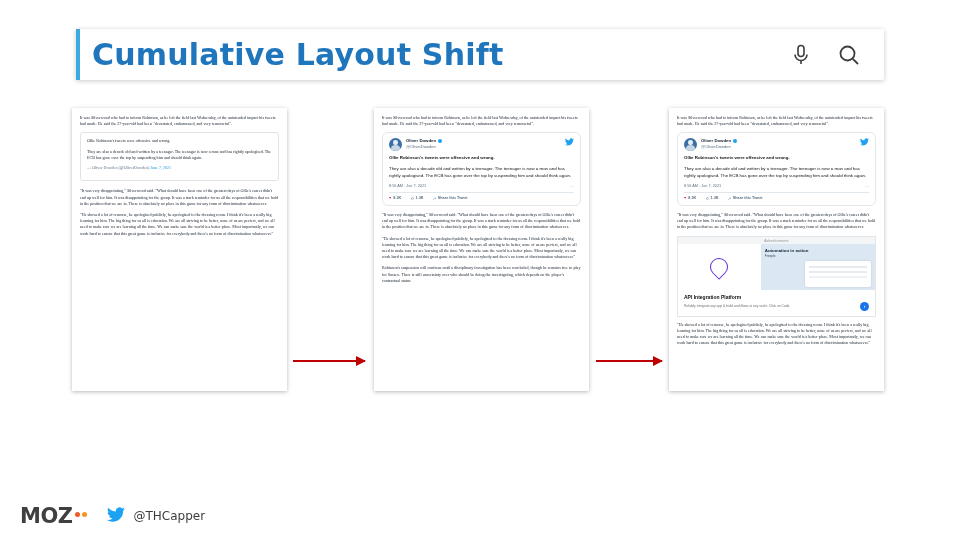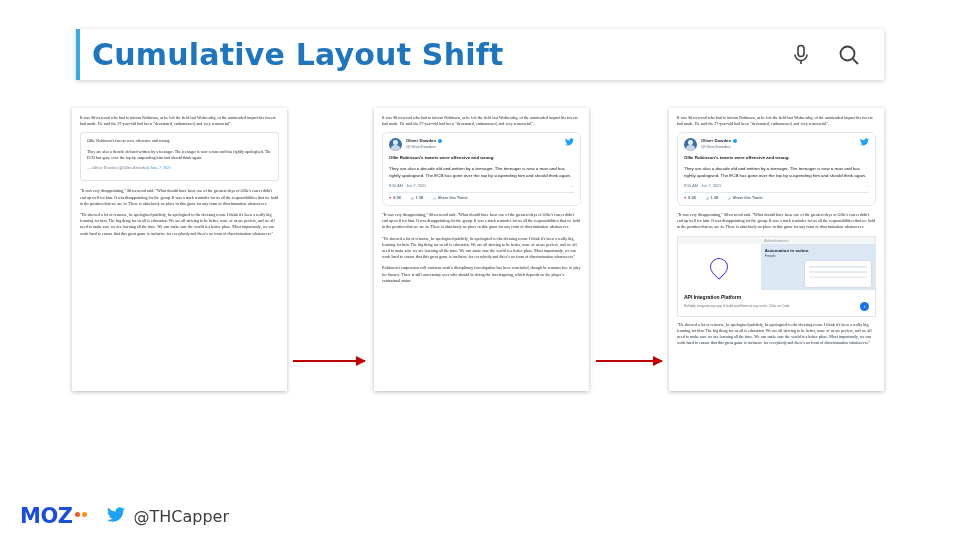--- a/index.html
+++ b/index.html
@@ -318,42 +318,42 @@
     left: 20px;
     bottom: 12px;
     display: flex;
     align-items: center;
     gap: 20px;
   }
   .moz-logo {
     font-family: "DejaVu Sans", sans-serif;
     font-size: 21px;
     font-weight: bold;
-    color: #1d4ed8;
+    color: #404040;
     letter-spacing: -0.5px;
     display: flex;
     align-items: center;
   }
   .moz-dots {
     display: inline-flex;
     gap: 2px;
     margin-left: 3px;
     align-items: flex-end;
     padding-bottom: 3px;
   }
   .moz-dots i {
     width: 5px; height: 5px; border-radius: 50%; display: block;
   }
   .d1 { background: #f05a28; }
   .d2 { background: #f7941e; }
   .handle {
     display: flex;
     align-items: center;
     gap: 8px;
-    font-size: 16px;
+    font-size: 12px;
     color: #3d3d3d;
     font-family: "DejaVu Sans", sans-serif;
   }
   .bird-icon { color: #1da1f2; }
 </style>
 </head>
 <body>
 
 <div class="title-bar">
   <div class="title-accent"></div>

